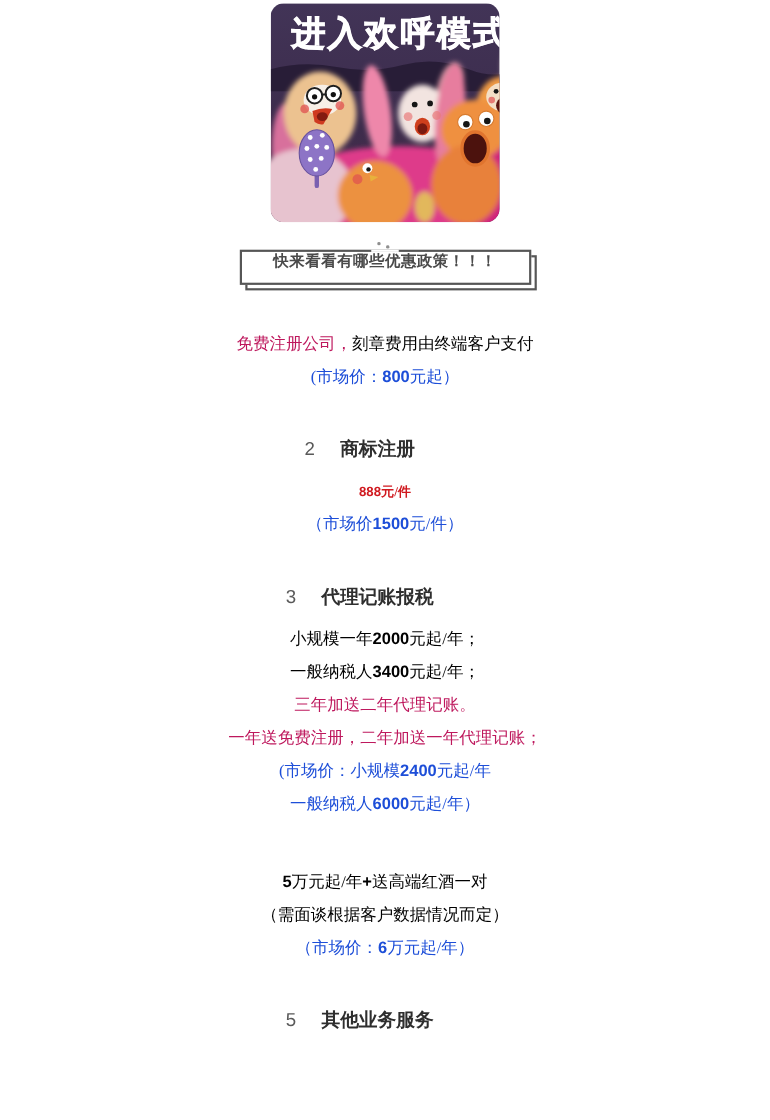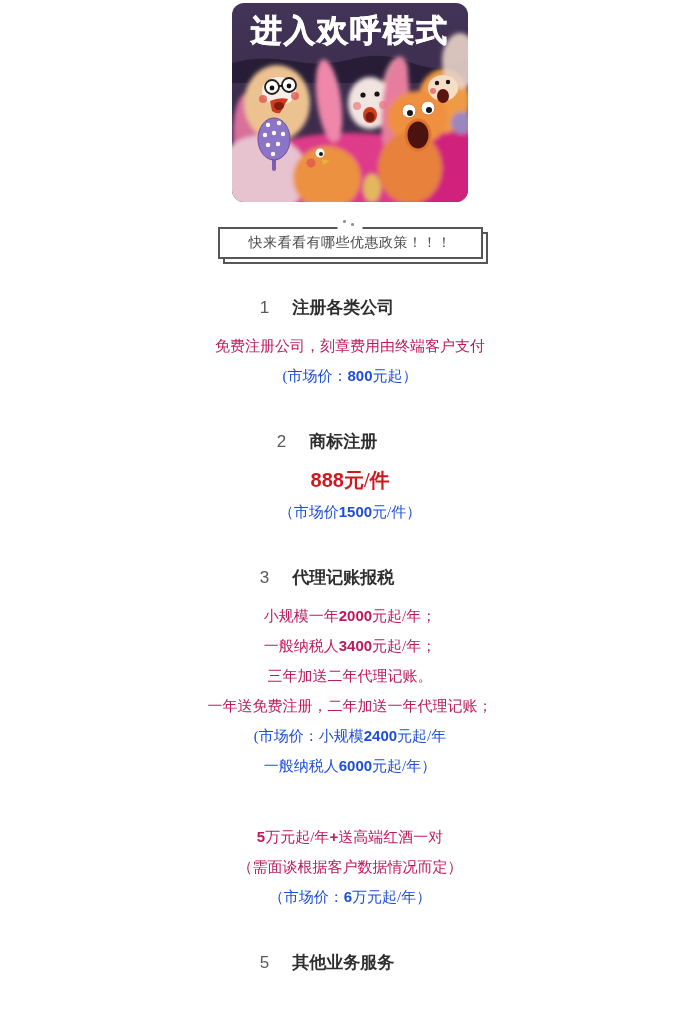--- a/index.html
+++ b/index.html
@@ -4,36 +4,36 @@
 <style>
   html,body{margin:0;padding:0;}
   body{
     width:700px;height:1018px;background:#ffffff;overflow:hidden;
     font-family:"Liberation Sans","DejaVu Sans",sans-serif;
   }
   .page{position:relative;width:700px;height:1018px;background:#ffffff;}
 
   
   .hero{
-    width:236px;height:199px;margin:3px auto 0;
+    width:208px;height:199px;margin:3px auto 0;
     border-radius:12px;overflow:hidden;display:block;
   }
   .hero svg{display:block;}
 
   
   .banner-wrap{position:relative;width:265px;height:32px;margin:25px auto 0;}
   .banner-shadow{
     position:absolute;left:5px;top:5px;width:100%;height:100%;
     box-sizing:border-box;border:2px solid #565656;z-index:0;
   }
   .banner-main{
     position:relative;z-index:1;width:100%;height:100%;
     box-sizing:border-box;border:2px solid #565656;background:#ffffff;
-    display:flex;align-items:center;justify-content:center;
-    font-size:14px;font-weight:400;color:#4a4a4a;letter-spacing:0.5px;
+    display:flex;justify-content:center;
+    font-size:14px;font-weight:700;color:#4a4a4a;letter-spacing:0.5px;
   }
   .banner-gap{
     position:absolute;top:-2px;left:50%;transform:translateX(-50%);
     width:25px;height:2px;background:#ffffff;
   }
   .dot{position:absolute;background:#8f8f8f;border-radius:50%;width:3px;height:2.5px;z-index:2;}
   .d1{left:125px;top:-7px;}
   .d2{left:133px;top:-4px;}
 
   
@@ -43,22 +43,22 @@
   .sec-heading{
     text-align:center;font-size:17px;line-height:20px;font-weight:700;
     color:#2e2e2e;padding-right:46px;margin-bottom:13px;
   }
   .sec-num{font-weight:400;color:#595959;margin-right:23px;font-size:17px;}
   .line{
     text-align:center;font-size:15px;line-height:30px;
     font-family:"Liberation Serif","DejaVu Serif",serif;
   }
   .seg.red{color:#be185d;}
-  .seg.red-bold{color:#d0191f;font-weight:700;font-size:20px;}
-  .seg.black{color:#be185d;}
+  .seg.red-bold{color:#d0191f;font-weight:700;font-size:12px;}
+  .seg.black{color:#000000;}
   .seg.gray{color:#1d4ed8;}
   .dg{font-family:"Liberation Sans","DejaVu Sans",sans-serif;font-weight:700;}
 </style>
 </head>
 <body>
 
 <div class="page">
 
   <div class="hero">
     <svg width="236" height="199" viewBox="0 0 236 199" xmlns="http://www.w3.org/2000/svg">
@@ -157,21 +157,20 @@
     <span class="dot d2"></span>
     <div class="banner-shadow"></div>
     <div class="banner-main">
       <span class="banner-gap"></span>
       <span>快来看看有哪些优惠政策！！！</span>
     </div>
   </div>
 
   <div class="sections">
       <div class="section">
-        <div class="sec-heading"><span class="sec-num">1</span><span class="sec-title">注册各类公司</span></div>
         <div class="line"><span class="seg red">免费注册公司，</span><span class="seg black">刻章费用由终端客户支付</span></div>
         <div class="line"><span class="seg gray">(市场价：<span class="dg">800</span>元起）</span></div>
       </div>
       <div class="section">
         <div class="sec-heading"><span class="sec-num">2</span><span class="sec-title">商标注册</span></div>
         <div class="line"><span class="seg red-bold"><span class="dg">888</span>元/件</span></div>
         <div class="line"><span class="seg gray">（市场价<span class="dg">1500</span>元/件）</span></div>
       </div>
       <div class="section">
         <div class="sec-heading"><span class="sec-num">3</span><span class="sec-title">代理记账报税</span></div>

